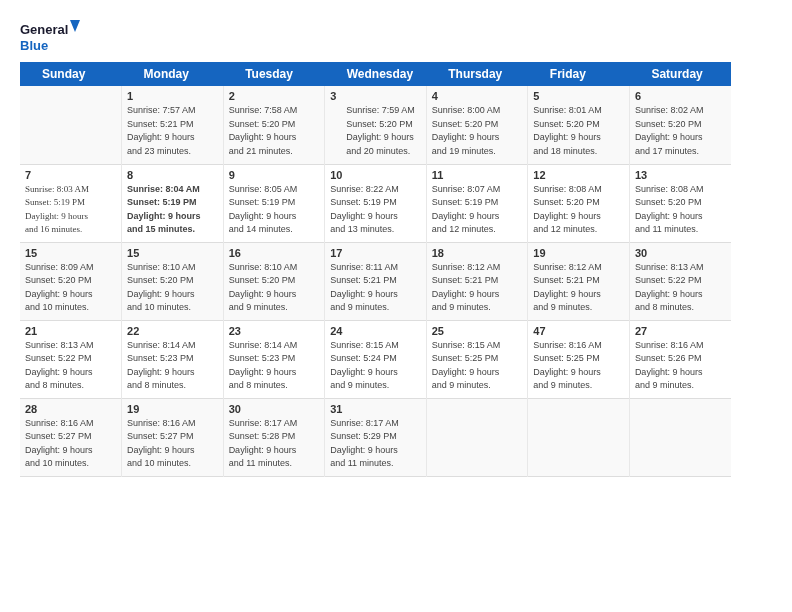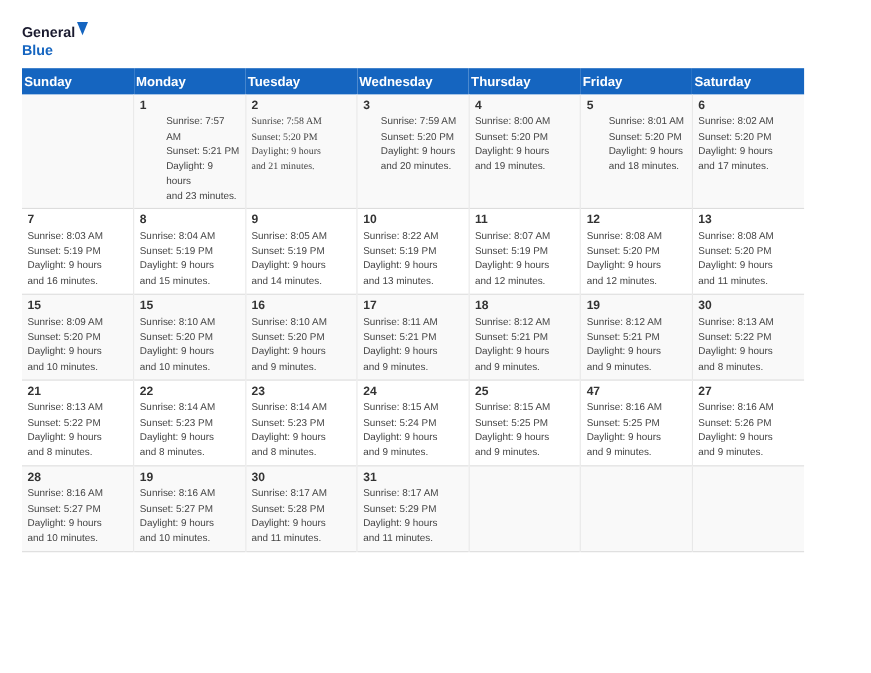--- a/index.html
+++ b/index.html
@@ -44,21 +44,21 @@
     table {
       width: 100%;
       border-collapse: collapse;
       table-layout: fixed;
     }
     thead tr th {
       background: #1565c0;
       color: #fff;
       font-size: 12px;
       font-weight: bold;
-      padding: 5px 2px;
+      padding: 5px 22px;
       text-align: left;
     }
     tbody tr {
       border-bottom: 1px solid #ddd;
     }
     tbody tr td {
       vertical-align: top;
       padding: 4px 5px;
       font-size: 9.5px;
       color: #333;
@@ -115,72 +115,72 @@
           <th>Thursday</th>
           <th>Friday</th>
           <th>Saturday</th>
         </tr>
     </thead>
     <tbody id="cal-body">
     <tr>
           <td></td>
           <td>
             <span class="day-num">1</span>
-            <div class="day-info" style="white-space: pre-line; margin-left: 24px;">Sunrise: 7:57 AM
+            <div class="day-info" style="white-space: pre-line;">Sunrise: 7:57 AM
 Sunset: 5:21 PM
 Daylight: 9 hours
 and 23 minutes.</div>
           </td>
           <td>
             <span class="day-num">2</span>
-            <div class="day-info" style="white-space: pre-line; font-family: Liberation Serif, serif;">Sunrise: 7:58 AM
+            <div class="day-info" style="white-space: pre-line;">Sunrise: 7:58 AM
 Sunset: 5:20 PM
 Daylight: 9 hours
 and 21 minutes.</div>
           </td>
           <td>
             <span class="day-num">3</span>
             <div class="day-info" style="white-space: pre-line; margin-left: 16px;">Sunrise: 7:59 AM
 Sunset: 5:20 PM
 Daylight: 9 hours
 and 20 minutes.</div>
           </td>
           <td>
             <span class="day-num">4</span>
             <div class="day-info" style="white-space: pre-line;">Sunrise: 8:00 AM
 Sunset: 5:20 PM
 Daylight: 9 hours
 and 19 minutes.</div>
           </td>
           <td>
             <span class="day-num">5</span>
-            <div class="day-info" style="white-space: pre-line; margin-left: 20px;">Sunrise: 8:01 AM
+            <div class="day-info" style="white-space: pre-line;">Sunrise: 8:01 AM
 Sunset: 5:20 PM
 Daylight: 9 hours
 and 18 minutes.</div>
           </td>
           <td>
             <span class="day-num">6</span>
             <div class="day-info" style="white-space: pre-line;">Sunrise: 8:02 AM
 Sunset: 5:20 PM
 Daylight: 9 hours
 and 17 minutes.</div>
           </td>
         </tr>
         <tr>
           <td>
             <span class="day-num">7</span>
-            <div class="day-info" style="white-space: pre-line;">Sunrise: 8:03 AM
+            <div class="day-info" style="white-space: pre-line; font-family: Liberation Serif, serif;">Sunrise: 8:03 AM
 Sunset: 5:19 PM
 Daylight: 9 hours
 and 16 minutes.</div>
           </td>
           <td>
             <span class="day-num">8</span>
-            <div class="day-info" style="white-space: pre-line;">Sunrise: 8:04 AM
+            <div class="day-info" style="white-space: pre-line; font-weight: bold;">Sunrise: 8:04 AM
 Sunset: 5:19 PM
 Daylight: 9 hours
 and 15 minutes.</div>
           </td>
           <td>
             <span class="day-num">9</span>
             <div class="day-info" style="white-space: pre-line;">Sunrise: 8:05 AM
 Sunset: 5:19 PM
 Daylight: 9 hours
 and 14 minutes.</div>

